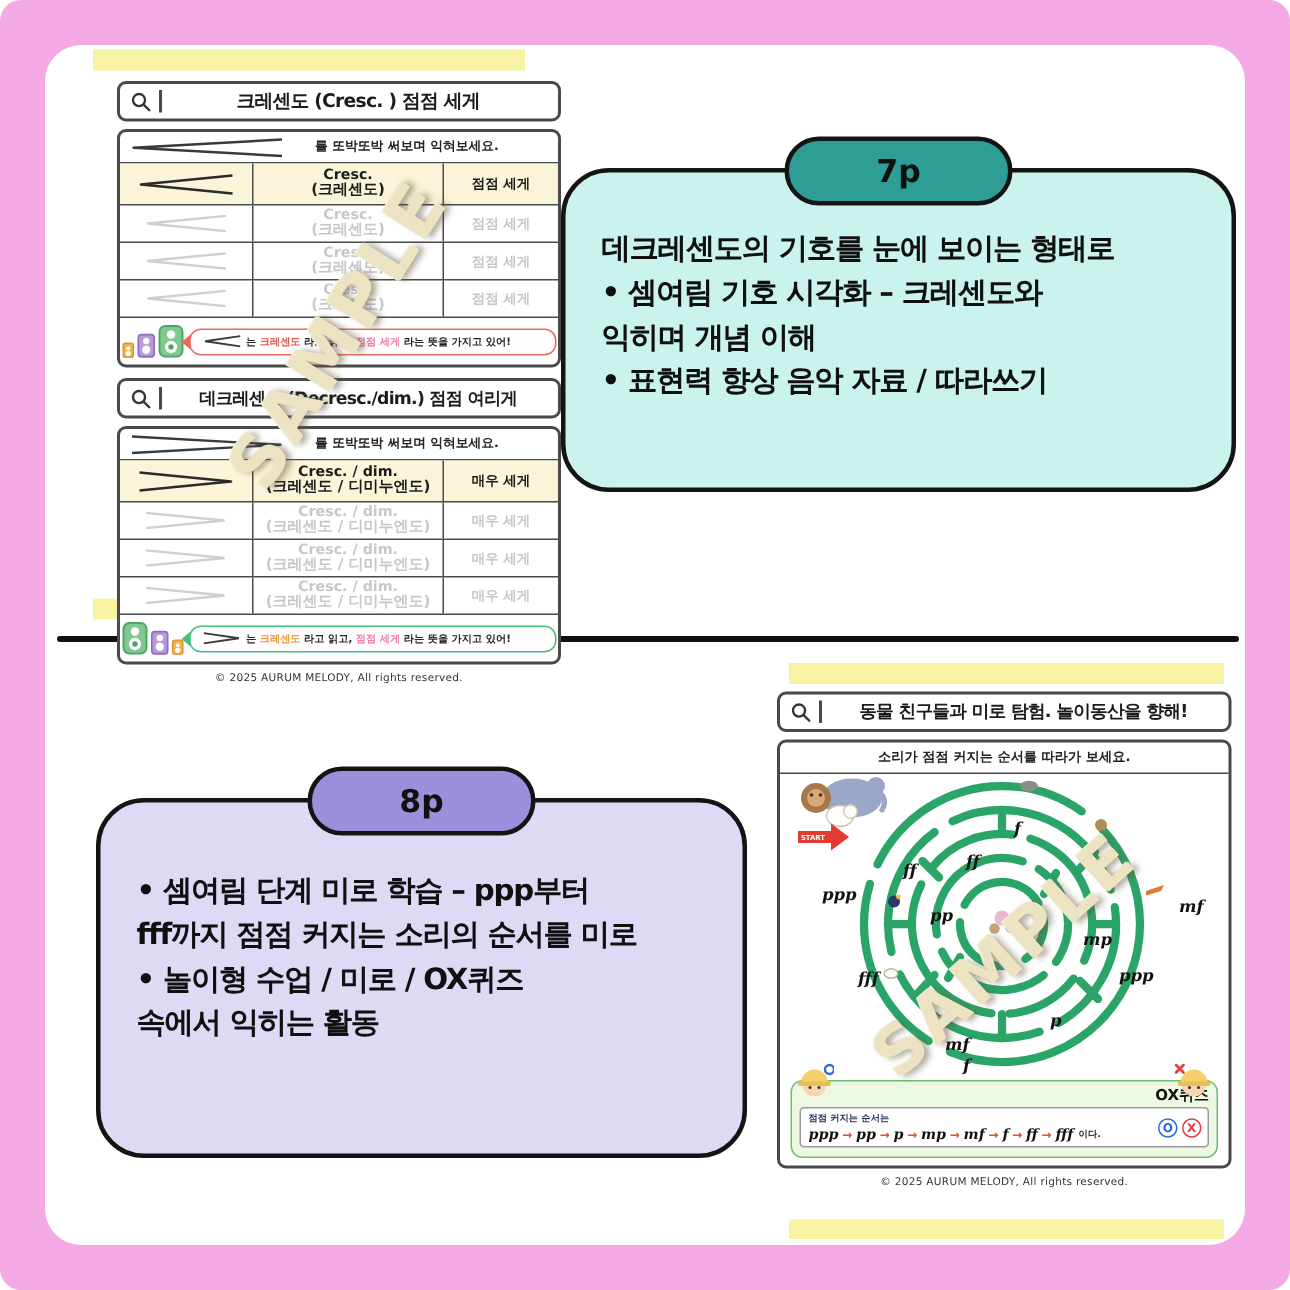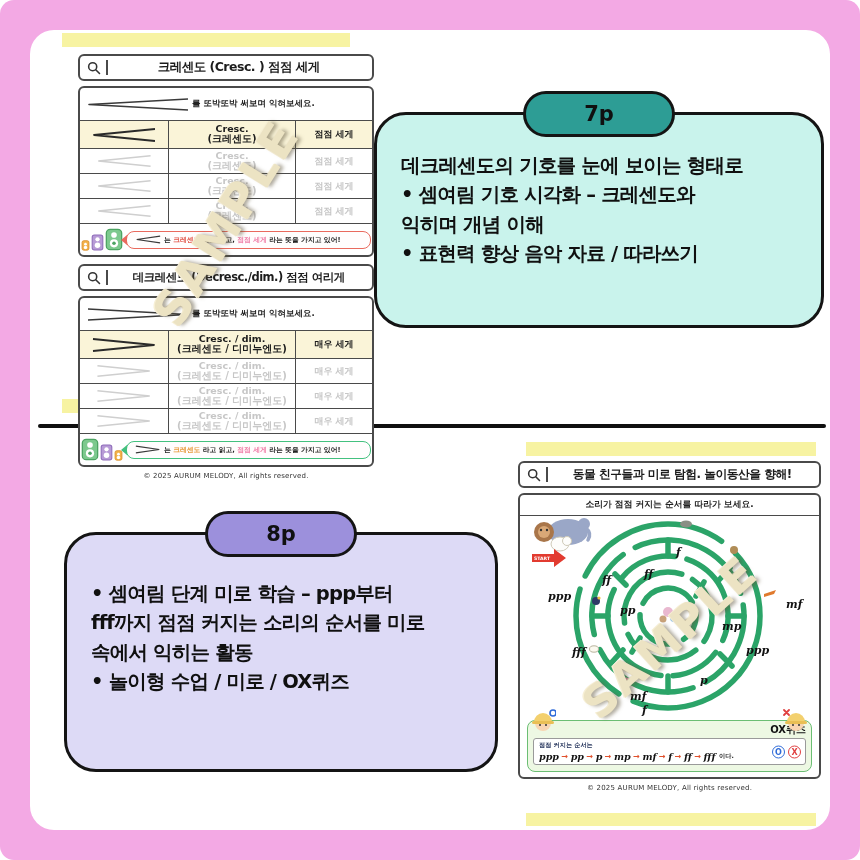--- a/index.html
+++ b/index.html
@@ -10,21 +10,21 @@
   .divider { position:absolute; left:38px; top:424px; width:788px; height:4px; background:#101010; border-radius:2px; }
 
   
   .sheet { position:absolute; background:#ffffff; }
   .sheet1 { left:58px; top:54px; width:296px; height:344px;margin-left:20px; }
   .sheet2 { left:518px; top:461px; width:303px; height:352px; }
   .titlebox { display:flex; align-items:center; gap:5px; border:2px solid #4a4a4a; border-radius:6px; height:27px; padding:0 7px; background:#fff; }
   .titlebox .ttl { font-weight:700; font-size:12.5px; color:#1c1c1c; flex:1; text-align:center; white-space:nowrap; letter-spacing:-0.5px; }
   .titlebox .sep { width:1.5px; height:15px; background:#4a4a4a; }
   .tablebox { border:2px solid #4a4a4a; border-radius:6px; margin-top:5px; overflow:hidden; background:#fff; }
-  .tracerow { display:flex; align-items:center; height:21px; border-bottom:1.5px solid #4a4a4a; padding:16px 6px; gap:2px; }
+  .tracerow { display:flex; align-items:center; height:21px; border-bottom:1.5px solid #4a4a4a; padding:4px 6px; gap:20px; }
   .tracerow .inst { font-size:8.5px; font-weight:700; color:#222; }
   .row { display:flex; align-items:stretch; border-bottom:1.5px solid #4a4a4a; height:25px; }
   .row:last-child { border-bottom:none; }
   .hrow { background:#faf4d8; height:28px; }
   .c1 { width:88px; display:flex; align-items:center; justify-content:center; }
   .c2 { flex:1; border-left:1.5px solid #4a4a4a; border-right:1.5px solid #4a4a4a; display:flex; flex-direction:column; align-items:center; justify-content:center; line-height:1.05; }
   .c3 { width:76px; display:flex; align-items:center; justify-content:center; }
   .nm { font-size:9.5px; font-weight:700; color:#1c1c1c; }
   .kr { font-size:10px; font-weight:700; color:#1c1c1c; }
   .mn { font-size:9px; font-weight:700; color:#1c1c1c; }
@@ -305,22 +305,22 @@
       <div>익히며 개념 이해</div>
       <div>• 표현력 향상 음악 자료 / 따라쓰기</div>
     </div>
   </div>
 
   <div class="callout co8">
     <div class="badge b8">8p</div>
     <div class="cotext">
       <div>• 셈여림 단계 미로 학습 – ppp부터</div>
       <div>fff까지 점점 커지는 소리의 순서를 미로</div>
+      <div>• 놀이형 수업 / 미로 / OX퀴즈</div>
       <div>속에서 익히는 활동</div>
-      <div>• 놀이형 수업 / 미로 / OX퀴즈</div>
     </div>
   </div>
 
   <div class="sheet sheet2">
     <div class="titlebox">
       <svg width="14" height="14" viewBox="0 0 16 16">
           <circle cx="6.5" cy="6.5" r="4.6" fill="none" stroke="#333" stroke-width="1.8"></circle>
           <line x1="10" y1="10" x2="14.3" y2="14.3" stroke="#333" stroke-width="1.8" stroke-linecap="round"></line>
         </svg>
       <div class="sep"></div>

